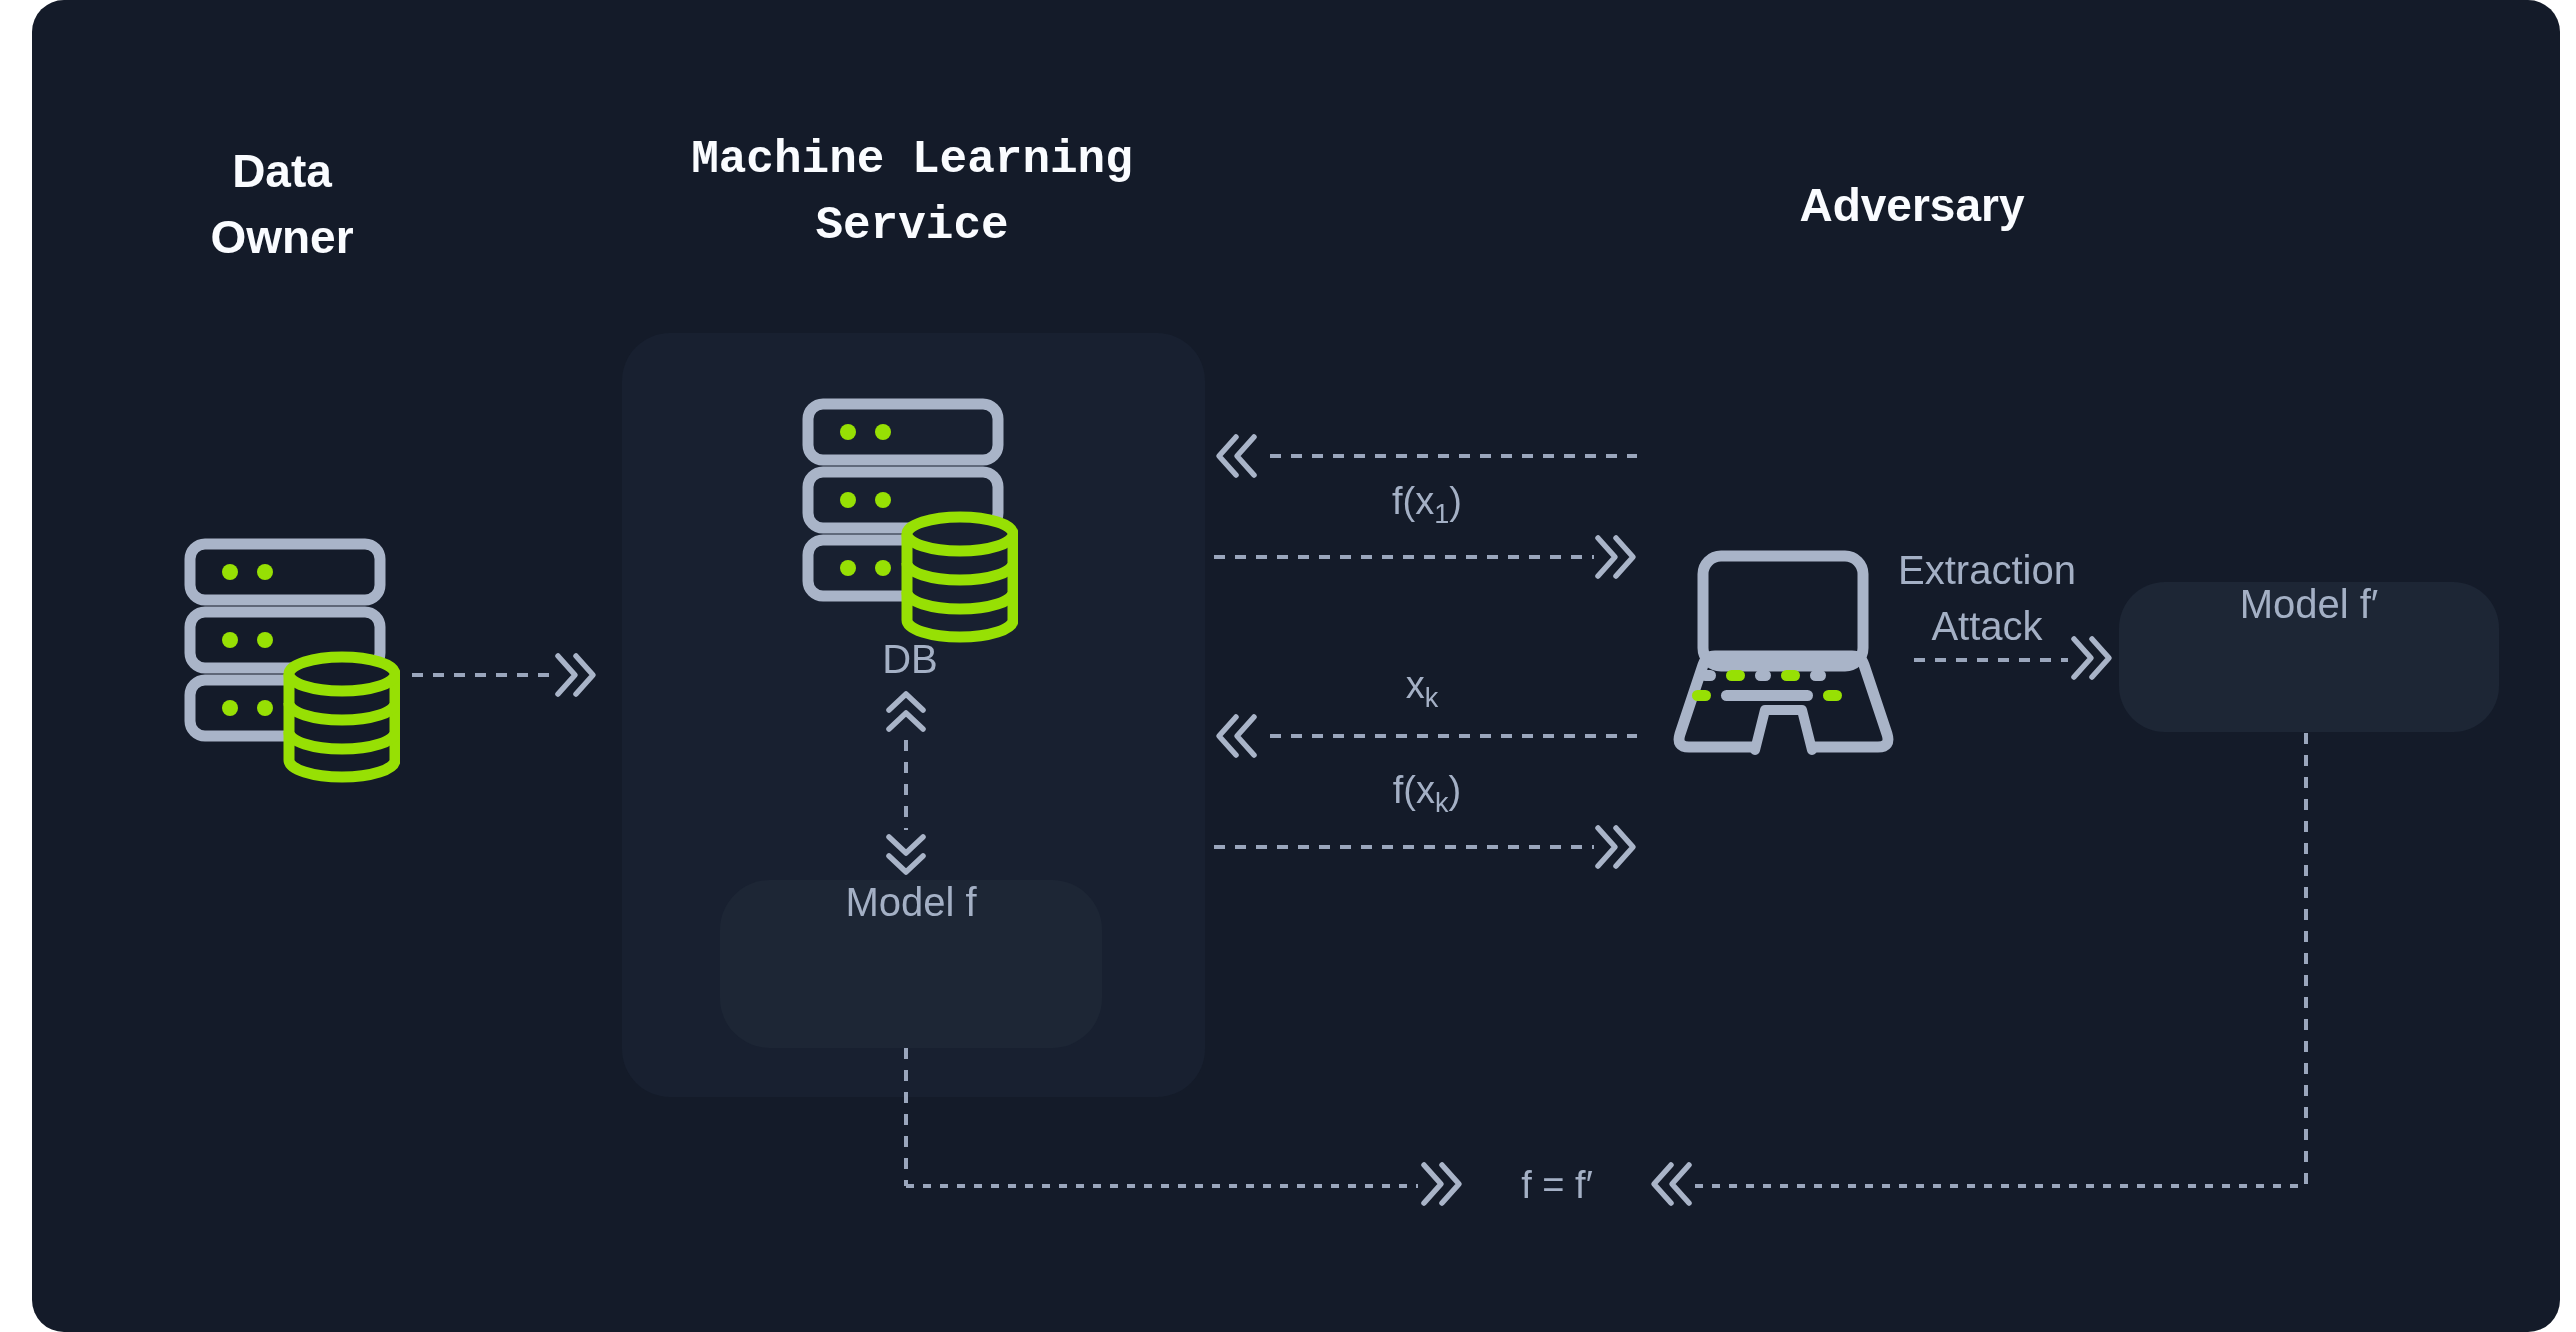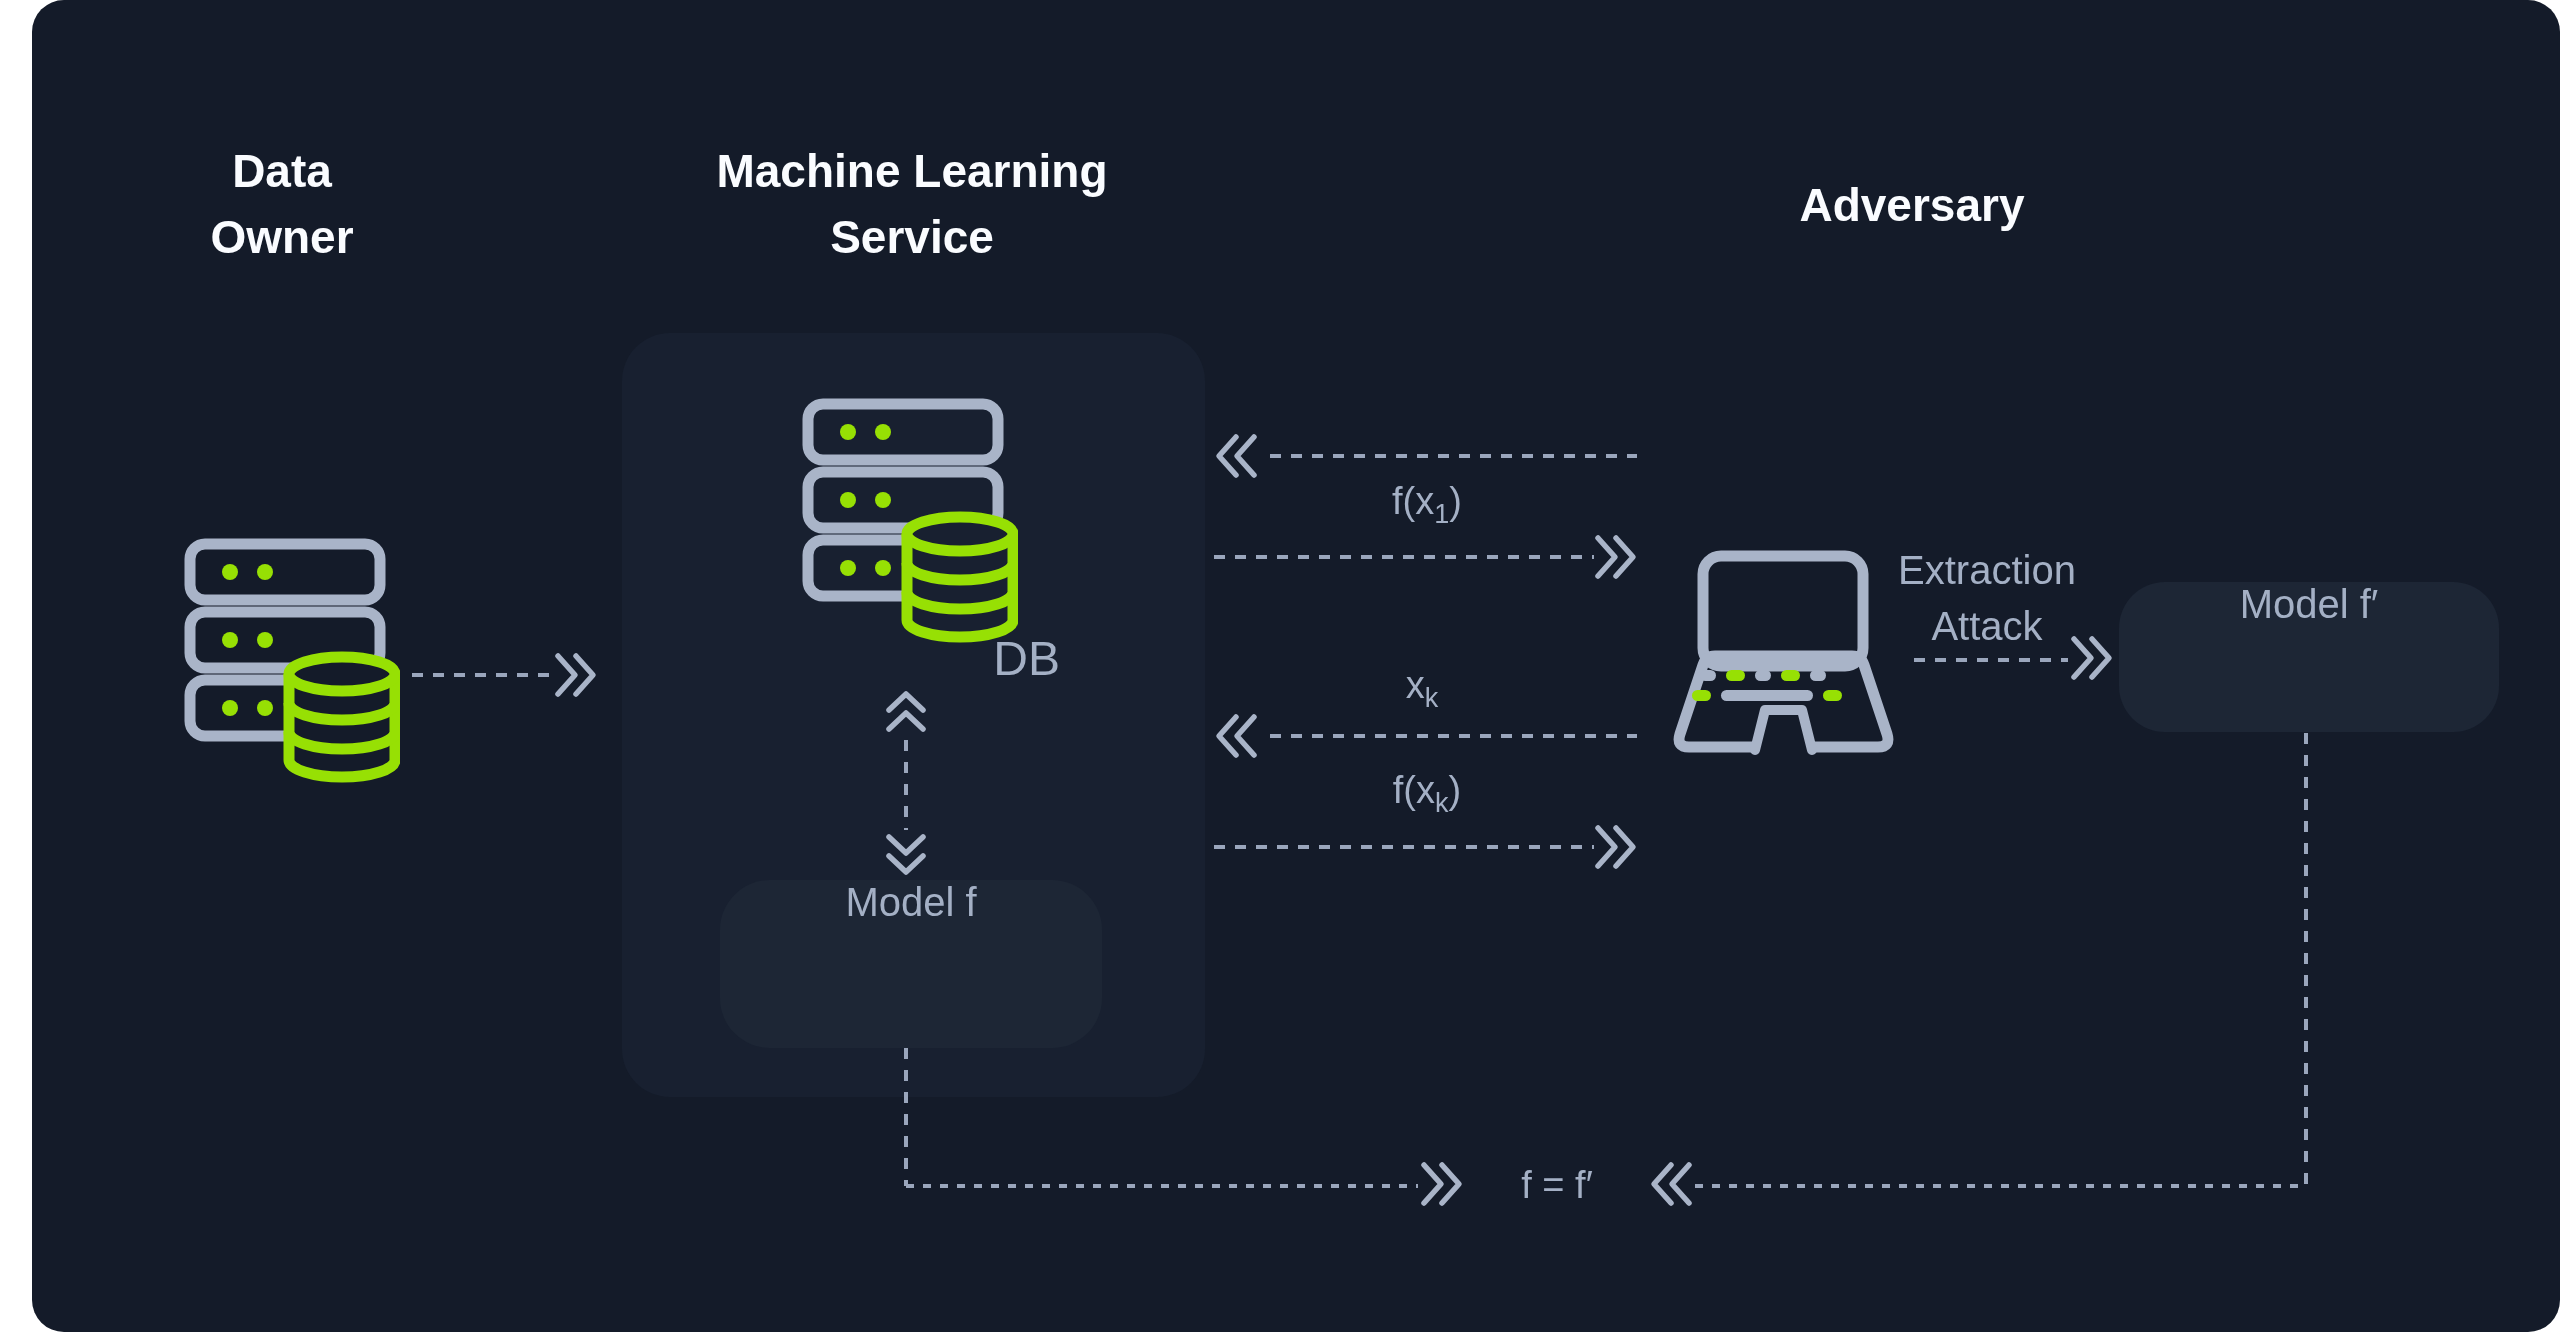--- a/index.html
+++ b/index.html
@@ -48,21 +48,21 @@
 </head>
 <body>
 
 <div id="canvas">
 
   <div class="abs hd" style="left:75px; top:138px; width:350px;">
     <div>Data</div>
     <div>Owner</div>
   </div>
 
-  <div class="abs hd" style="left:600px; top:138px; width:560px;">
+  <div class="abs hd" style="left:600px; top:127px; width:560px;font-family:Liberation Mono, monospace;">
     <div>Machine Learning</div>
     <div>Service</div>
   </div>
 
   <div class="abs hd" style="left:1680px; top:172px; width:400px;">
     <div>Adversary</div>
   </div>
 
   <div class="abs iconwrap" style="left:152px; top:538px;">
     <svg width="216" height="246" viewBox="0 0 216 246">
@@ -115,21 +115,21 @@
       </g>
       <g stroke="#97e004" stroke-width="11">
         <path d="M105,136 V222 A53,17 0 0 0 211,222 V136" fill="#182030"></path>
         <path d="M105,165 A53,17 0 0 0 211,165" fill="none"></path>
         <path d="M105,194 A53,17 0 0 0 211,194" fill="none"></path>
         <ellipse cx="158" cy="136" rx="53" ry="17" fill="#182030"></ellipse>
       </g>
     </svg>
   </div>
 
-  <div class="abs lbl" style="left:728px; top:636px; width:300px; font-size:48px;text-align:right;">DB</div>
+  <div class="abs lbl" style="left:728px; top:636px; width:300px; font-size:40px;">DB</div>
 
   <div class="abs chev" style="left:852px; top:690px;">
     <svg width="44" height="42" viewBox="0 0 44 42" fill="none" stroke="#a9b4c8" stroke-width="5.5" stroke-linecap="round" stroke-linejoin="round">
       <path d="M5,20 L22,4 L39,20"></path>
         <path d="M5,39 L22,23 L39,39"></path>
     </svg>
   </div>
   <div class="abs dash-v" style="left:872px; top:740px; height:90px;"></div>
   <div class="abs chev" style="left:852px; top:834px;">
     <svg width="44" height="42" viewBox="0 0 44 42" fill="none" stroke="#a9b4c8" stroke-width="5.5" stroke-linecap="round" stroke-linejoin="round">

